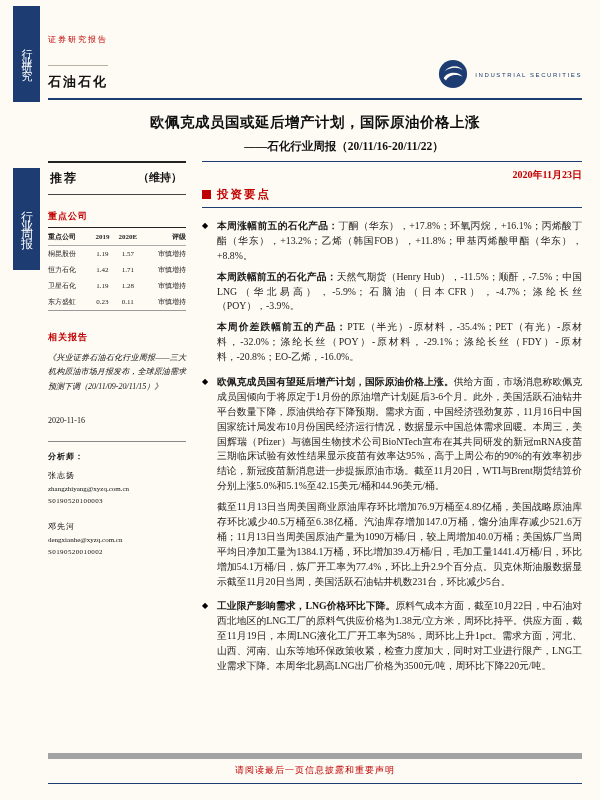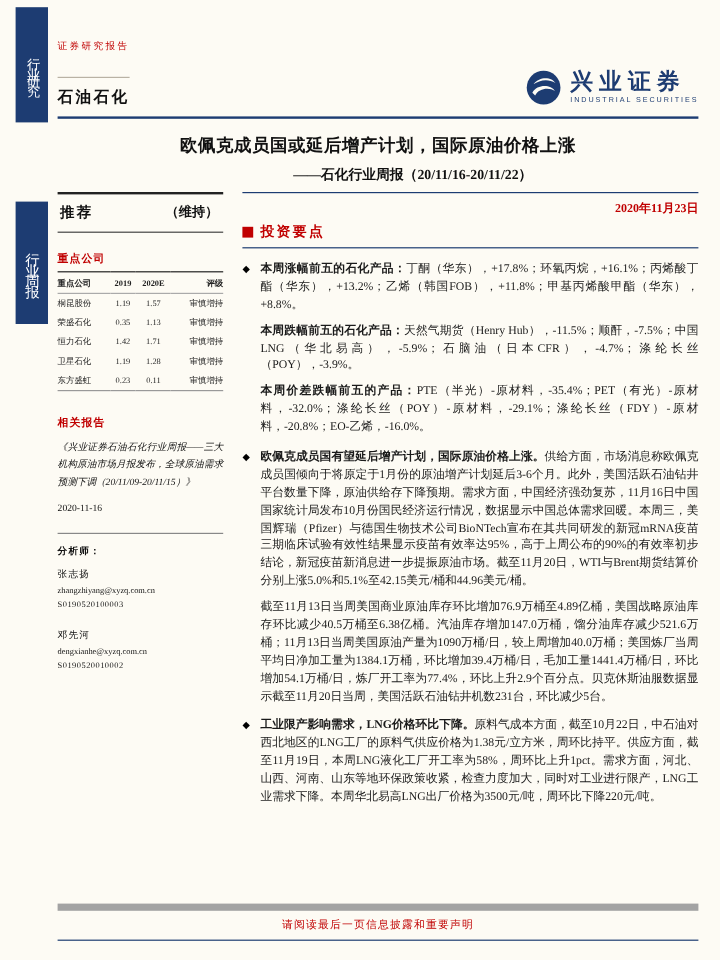--- a/index.html
+++ b/index.html
@@ -47,21 +47,21 @@
   table.kc { width:100%; border-collapse:collapse; font-size:7px; color:#222;
     border-top:1.5px solid #222; border-bottom:0.5px solid #999; }
   .kc th { font-weight:bold; padding:4px 0 3px; border-bottom:0.5px solid #aaa; }
   .kc td { padding:3px 0; }
   .kc th:nth-child(1), .kc td:nth-child(1) { text-align:left; }
   .kc th:nth-child(2), .kc td:nth-child(2) { text-align:center; }
   .kc th:nth-child(3), .kc td:nth-child(3) { text-align:center; }
   .kc th:nth-child(4), .kc td:nth-child(4) { text-align:right; }
   .related-title { color:#c00000; font-weight:bold; font-size:9px; margin-top:20px; letter-spacing:1px; }
   .related-text { font-size:8px; font-style:italic; color:#111; line-height:1.8; margin-top:7px; text-align:justify; }
-  .related-date { font-size:8px; color:#111; margin-top:10px; }
+  .related-date { font-size:8px; color:#111; margin-top:22px; }
   .analyst-block { margin-top:16px; border-top:0.8px solid #888; padding-top:9px; font-size:8px; color:#111; }
   .analyst-label { font-weight:bold; margin-bottom:8px; letter-spacing:1px; }
   .analyst { margin-bottom:16px; }
   .analyst .name { margin-bottom:4px; letter-spacing:1px; }
   .analyst .email { font-size:7px; margin-bottom:4px; }
   .analyst .sid { font-size:7px; letter-spacing:0.4px; }
 
   
   .date { color:#c00000; font-weight:bold; font-size:10px; text-align:right; margin:6px 0 5px; }
   .ih-header { display:flex; align-items:center; gap:6px; border-bottom:1.5px solid #1d3c72; padding-bottom:5px;text-align:center; }
@@ -97,21 +97,20 @@
       </div>
       <div class="logo">
         <span class="logo-circle">
           <svg viewBox="0 0 32 32" width="30" height="30">
             <circle cx="16" cy="16" r="15" fill="#1d3c72"></circle>
             <path d="M7 13 C13 5 24 7 26.5 12 C20 7.5 12 9.5 7 13 Z" fill="#fdfbf4"></path>
             <path d="M6 20.5 C10 13 22.5 13 26 19 C21 15.5 11.5 16.5 8.5 23 Z" fill="#fdfbf4"></path>
           </svg>
         </span>
         <span class="logo-text">
-          <span class="brand">兴业证券</span>
           <span class="brand-en">INDUSTRIAL SECURITIES</span>
         </span>
       </div>
     </div>
 
     <div class="title-main">欧佩克成员国或延后增产计划，国际原油价格上涨</div>
     <div class="title-sub">——石化行业周报（20/11/16-20/11/22）</div>
 
     <div class="columns">
 
@@ -129,26 +128,20 @@
                 <th>2019</th>
                 <th>2020E</th>
                 <th>评级</th>
               </tr>
           </thead>
           <tbody id="kc-body">
               <tr>
                 <td>桐昆股份</td>
                 <td>1.19</td>
                 <td>1.57</td>
-                <td>审慎增持</td>
-              </tr>
-              <tr>
-                <td>荣盛石化</td>
-                <td>0.35</td>
-                <td>1.13</td>
                 <td>审慎增持</td>
               </tr>
               <tr>
                 <td>恒力石化</td>
                 <td>1.42</td>
                 <td>1.71</td>
                 <td>审慎增持</td>
               </tr>
               <tr>
                 <td>卫星石化</td>

